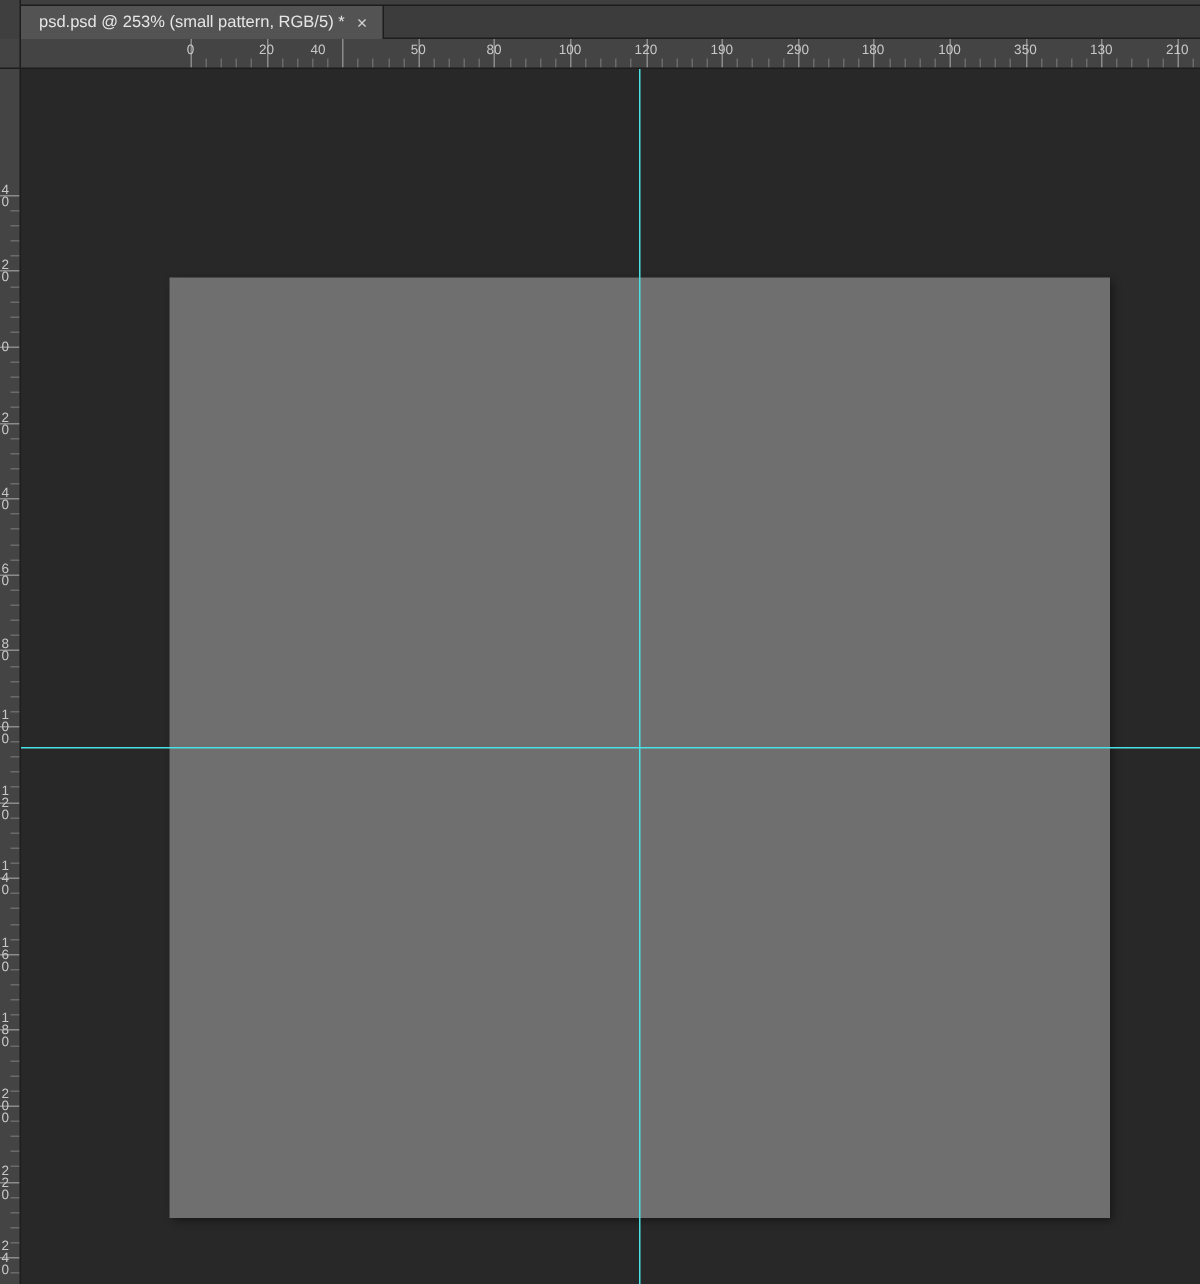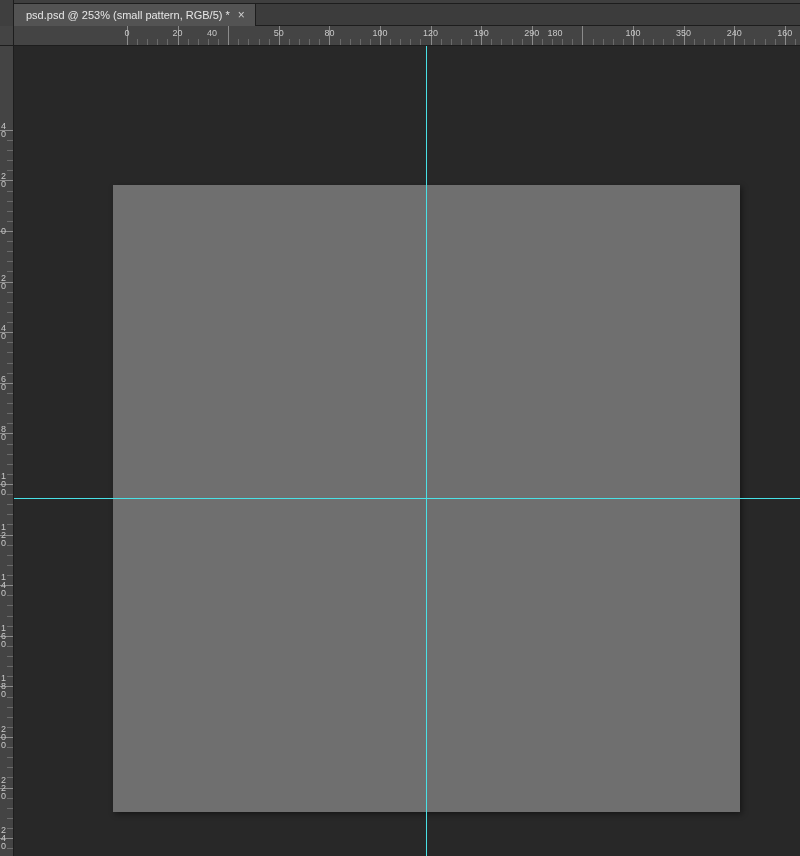--- a/index.html
+++ b/index.html
@@ -177,45 +177,45 @@
     <div class="minor-tick" style="left: 487.44px;"></div>
     <div class="minor-tick" style="left: 497.56px;"></div>
     <div class="minor-tick" style="left: 507.68px;"></div>
     <div class="major-tick" style="left: 517.8px;"></div>
     <div class="label" style="left: 517.8px;">290</div>
     <div class="minor-tick" style="left: 527.92px;"></div>
     <div class="minor-tick" style="left: 538.04px;"></div>
     <div class="minor-tick" style="left: 548.16px;"></div>
     <div class="minor-tick" style="left: 558.28px;"></div>
     <div class="major-tick" style="left: 568.4px;"></div>
-    <div class="label" style="left: 541px; text-align: center;">180</div>
+    <div class="label" style="left: 568px; text-align: center;">180</div>
     <div class="minor-tick" style="left: 578.52px;"></div>
     <div class="minor-tick" style="left: 588.64px;"></div>
     <div class="minor-tick" style="left: 598.76px;"></div>
     <div class="minor-tick" style="left: 608.88px;"></div>
     <div class="major-tick" style="left: 619px;"></div>
     <div class="label" style="left: 619px;">100</div>
     <div class="minor-tick" style="left: 629.12px;"></div>
     <div class="minor-tick" style="left: 639.24px;"></div>
     <div class="minor-tick" style="left: 649.36px;"></div>
     <div class="minor-tick" style="left: 659.48px;"></div>
     <div class="major-tick" style="left: 669.6px;"></div>
     <div class="label" style="left: 669.6px;">350</div>
     <div class="minor-tick" style="left: 679.72px;"></div>
     <div class="minor-tick" style="left: 689.84px;"></div>
     <div class="minor-tick" style="left: 699.96px;"></div>
     <div class="minor-tick" style="left: 710.08px;"></div>
     <div class="major-tick" style="left: 720.2px;"></div>
-    <div class="label" style="left: 720.2px;">240</div>
+    <div class="label" style="left: 720.2px;">130</div>
     <div class="minor-tick" style="left: 730.32px;"></div>
     <div class="minor-tick" style="left: 740.44px;"></div>
     <div class="minor-tick" style="left: 750.56px;"></div>
     <div class="minor-tick" style="left: 760.68px;"></div>
     <div class="major-tick" style="left: 770.8px;"></div>
-    <div class="label" style="left: 770.8px;">160</div>
+    <div class="label" style="left: 770.8px;">210</div>
     <div class="minor-tick" style="left: 780.92px;"></div>
   </div>
 <div class="ruler-v" id="rulerV">
     <div class="major-tick" style="top: 83.8px;"></div>
     <div class="label" style="top: 83.8px; white-space: pre;">4
 0</div>
     <div class="minor-tick" style="top: 93.92px;"></div>
     <div class="minor-tick" style="top: 104.04px;"></div>
     <div class="minor-tick" style="top: 114.16px;"></div>
     <div class="minor-tick" style="top: 124.28px;"></div>

